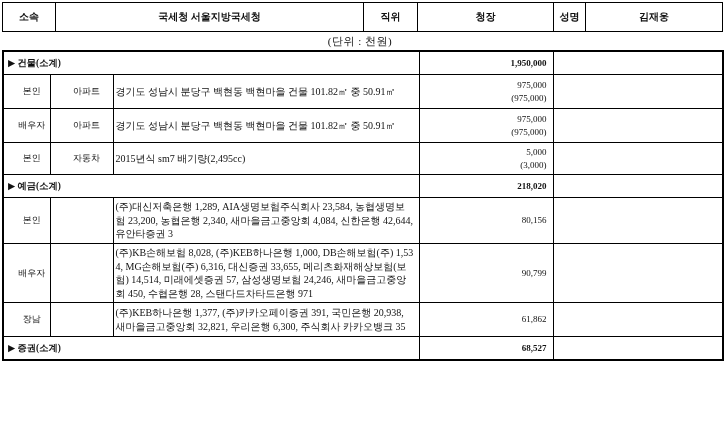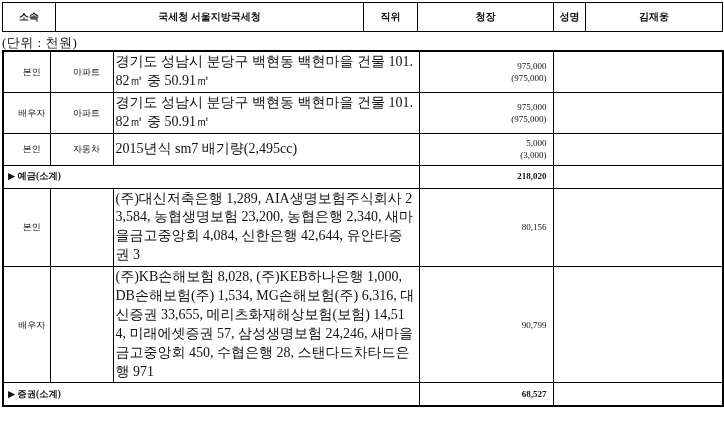--- a/index.html
+++ b/index.html
@@ -6,27 +6,27 @@
   body{width:724px;height:437px;overflow:hidden;
        font-family:"Liberation Serif","DejaVu Serif",serif;}
   .page{padding:2px;}
   table{border-collapse:collapse;width:720px;table-layout:fixed;}
   td,th{border:1px solid #000;font-size:9px;line-height:1.35;
         padding:1px 2px;vertical-align:middle;color:#111;
         word-break:break-all;overflow:hidden;}
   
   .info-table{border:1.5px solid #000;}
   .info-table td{height:26px;text-align:center;font-weight:bold;font-size:10px;}
-  .unit-note{height:15px;font-size:13px;text-align:left;padding:2px 4px 1px 0;
+  .unit-note{height:15px;font-size:11px;text-align:center;padding:2px 4px 1px 0;
              letter-spacing:.5px;}
   
   .main-table{border:2px solid #000;}
   .main-table th{font-weight:bold;text-align:center;height:28px;font-size:9px;}
   .cell-center{text-align:center;padding-left:12px;}
-  .cell-detail{text-align:left;padding-right:4px;font-size:14px;}
+  .cell-detail{text-align:left;padding-right:4px;font-size:10px;}
   .cell-value{text-align:right;padding-right:6px;}
   .section-row td{height:20px;}
   .section-label{font-weight:bold;text-align:left;padding-left:4px;font-size:9.3px;}
   .section-value{font-weight:bold;}
   .row-apt td{height:31px;}
   .row-car td{height:29px;}
   .row-dep1 td{height:43px;}
   .row-dep2 td{height:56px;}
   .row-dep3 td{height:31px;}
   .row-dep4 td{height:30px;}
@@ -64,20 +64,25 @@
     <colgroup>
       <col style="width:47px">
         <col style="width:63px">
         <col style="width:306px">
       <col style="width:134px">
         <col style="width:170px">
     </colgroup>
 
     <tbody>
 
+    <tr class="section-row">
+      <td class="section-label" colspan="3">▶ 건물(소계)</td>
+      <td class="cell-value section-value">1,950,000</td>
+      <td></td>
+    </tr>
 
     <tr class="row-apt">
       <td class="cell-center">본인</td>
       <td class="cell-center">아파트</td>
       <td class="cell-detail">경기도 성남시 분당구 백현동 백현마을 건물 101.82㎡ 중 50.91㎡</td>
       <td class="cell-value">
         <span class="vline">975,000</span>
         <span class="vline">(975,000)</span>
       </td>
       <td></td>
@@ -121,20 +126,27 @@
     </tr>
 
     <tr class="row-dep2">
       <td class="cell-center">배우자</td>
       <td class="cell-center"></td>
       <td class="cell-detail">(주)KB손해보험 8,028, (주)KEB하나은행 1,000, DB손해보험(주) 1,534, MG손해보험(주) 6,316, 대신증권 33,655, 메리츠화재해상보험(보험) 14,514, 미래에셋증권 57, 삼성생명보험 24,246, 새마을금고중앙회 450, 수협은행 28, 스탠다드차타드은행 971</td>
       <td class="cell-value">90,799</td>
       <td></td>
     </tr>
 
+    <tr class="row-dep3">
+      <td class="cell-center">장남</td>
+      <td class="cell-center"></td>
+      <td class="cell-detail">(주)KEB하나은행 1,377, (주)카카오페이증권 391, 국민은행 20,938, 새마을금고중앙회 32,821, 우리은행 6,300, 주식회사 카카오뱅크 35</td>
+      <td class="cell-value">61,862</td>
+      <td></td>
+    </tr>
 
 
     <tr class="section-row">
       <td class="section-label" colspan="3">▶ 증권(소계)</td>
       <td class="cell-value section-value">68,527</td>
       <td></td>
     </tr>
 
   </tbody>
     </table>

